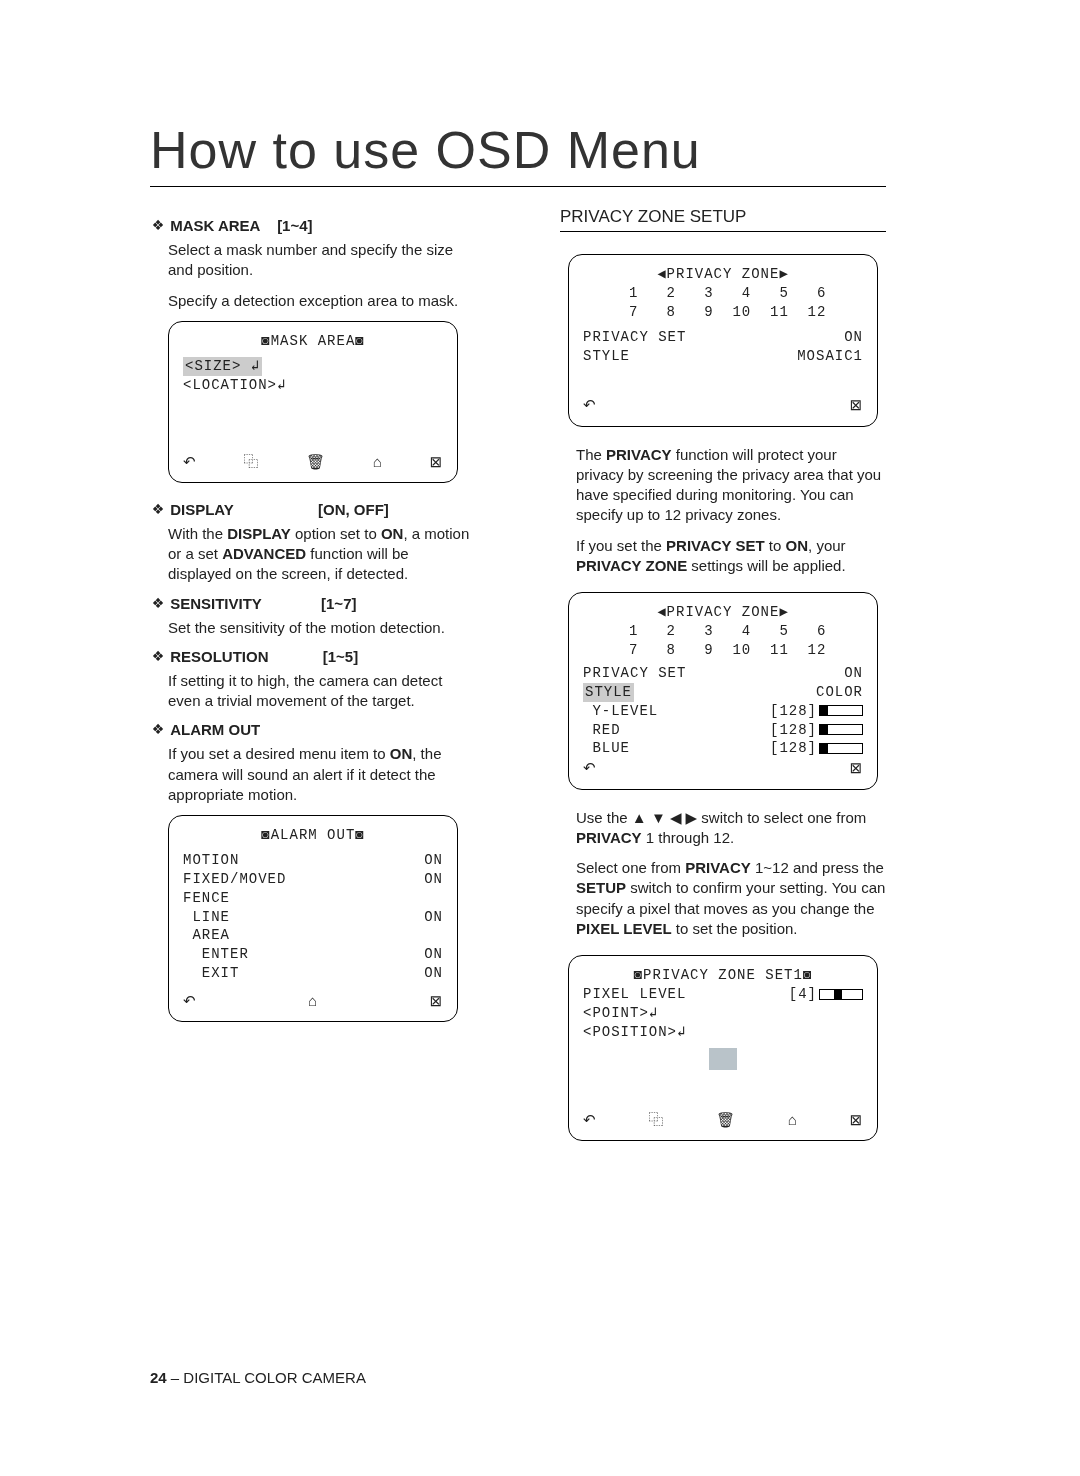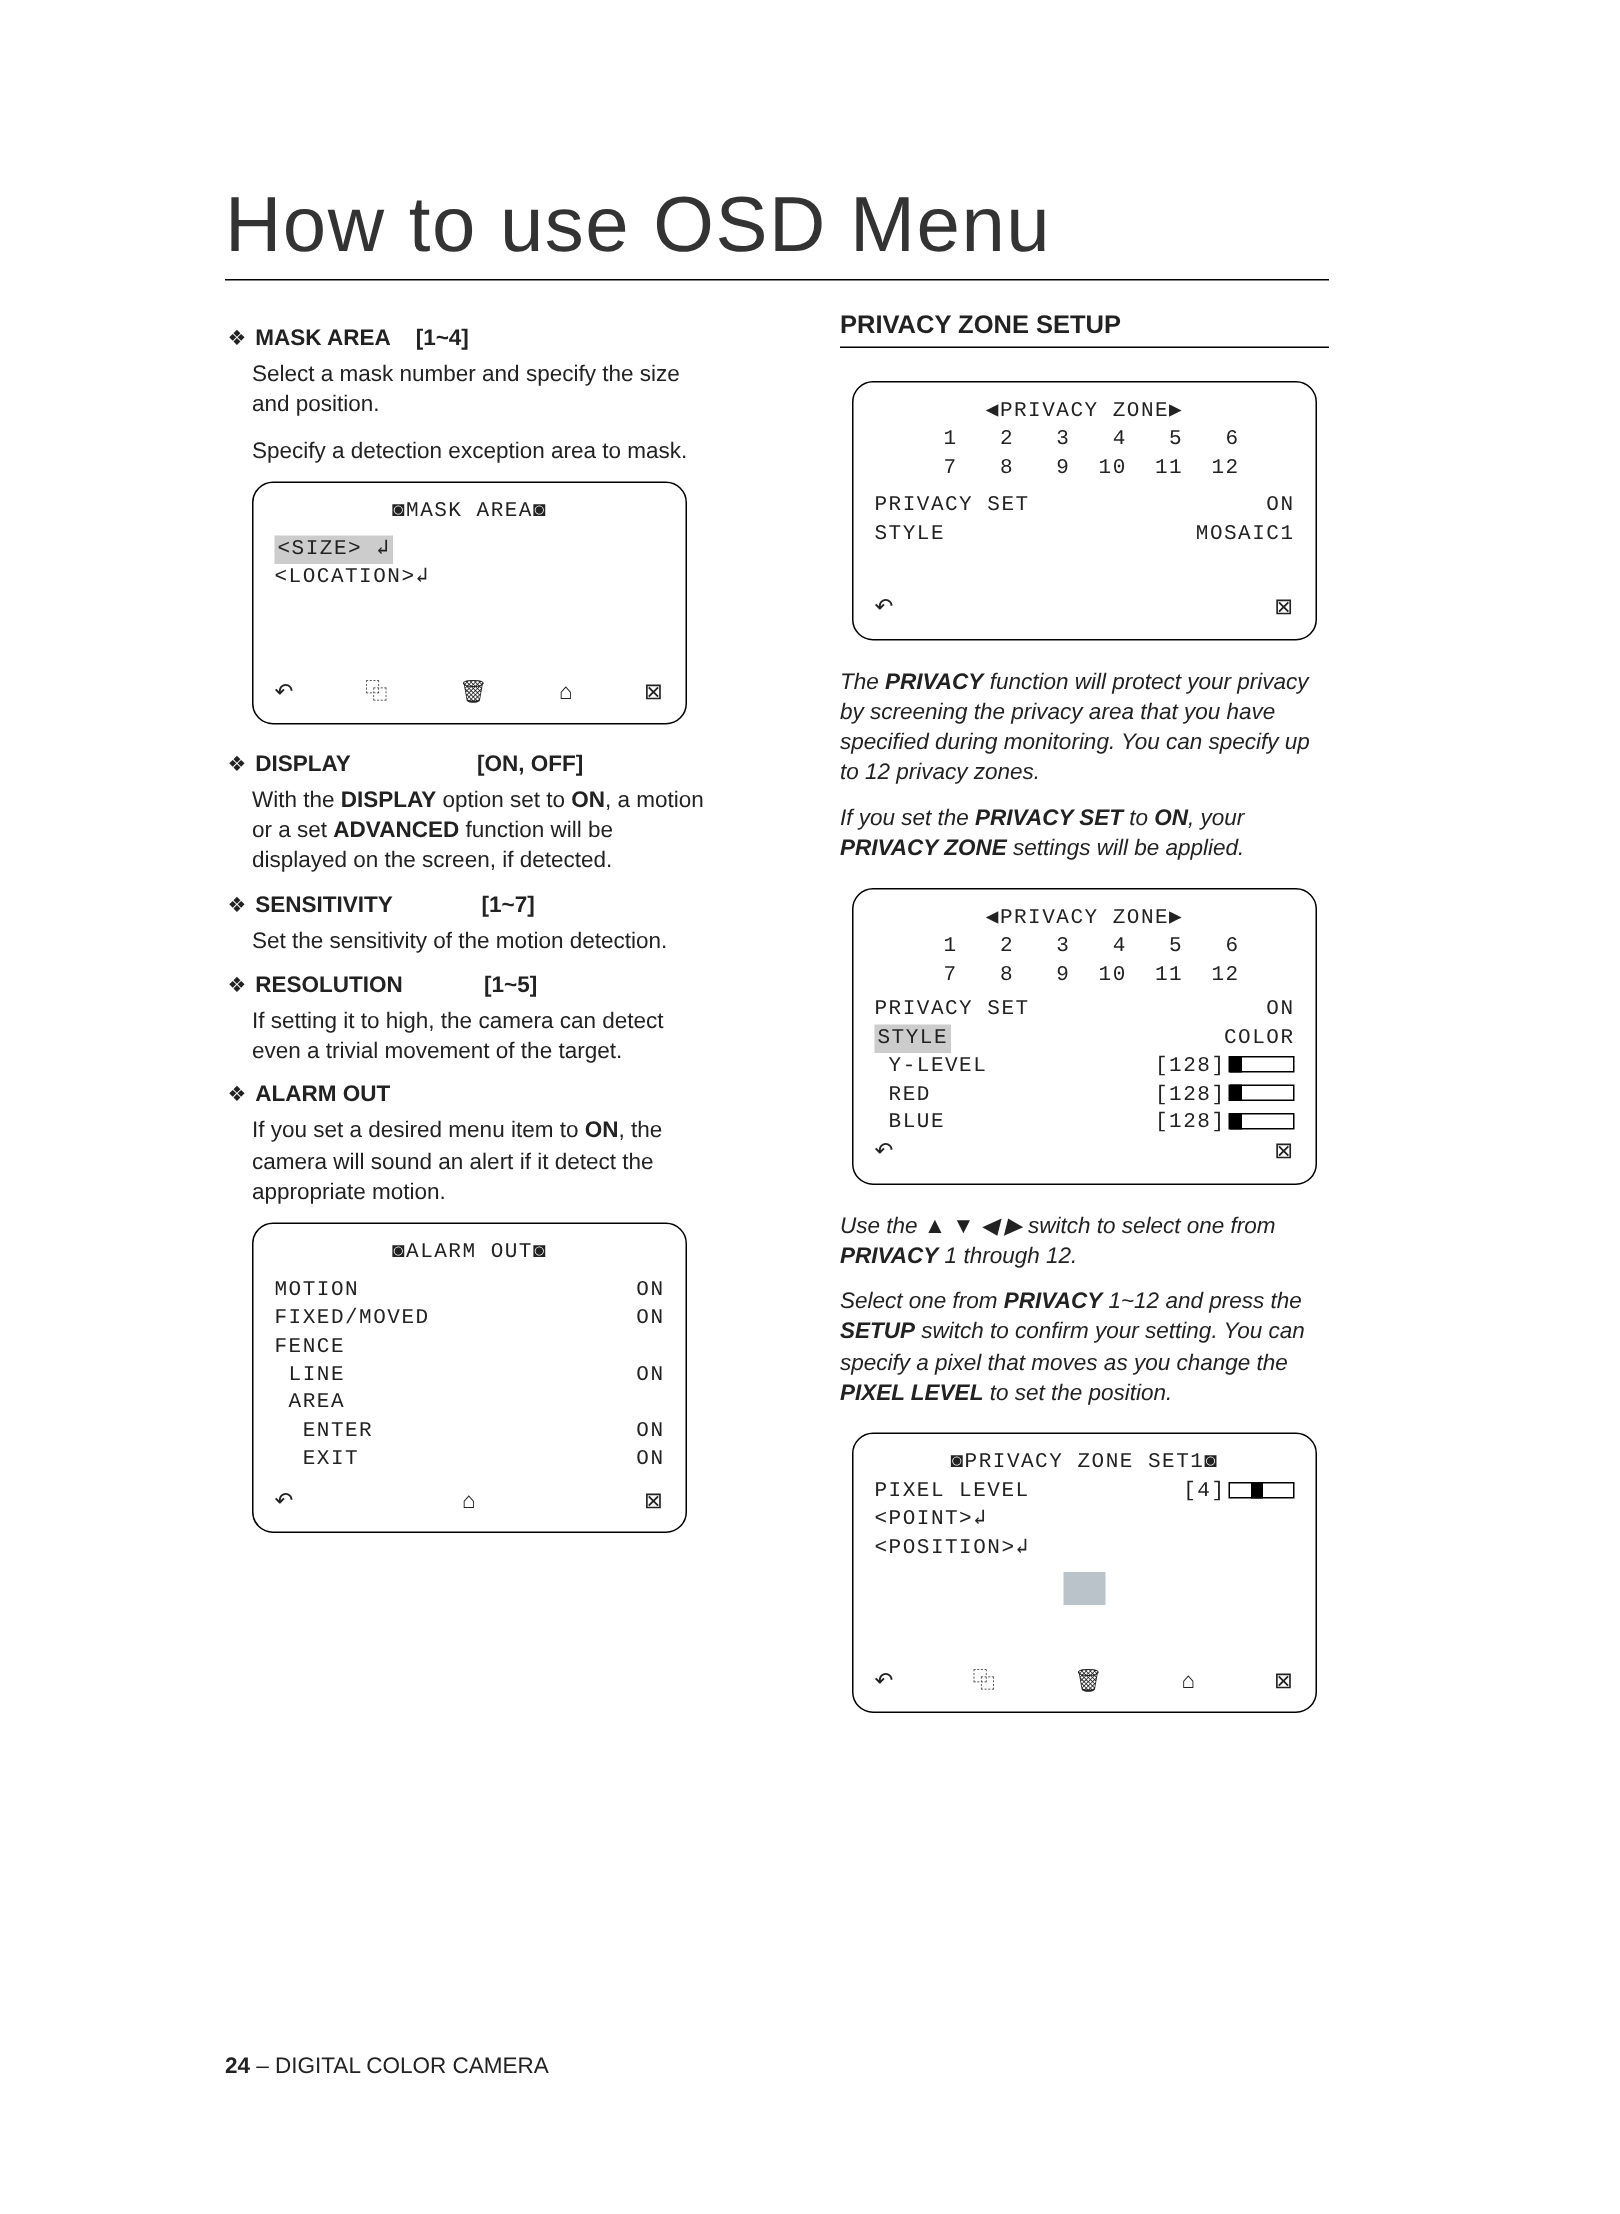--- a/index.html
+++ b/index.html
@@ -51,24 +51,23 @@
     font-weight: bold;
     font-size: 15px;
     display: inline-block;
   }
   .body-text {
     margin: 0 0 10px 18px;
     font-size: 15px;
     line-height: 1.35;
   }
   .body-text2 {
-    margin: 0 0 10px 0;
+    margin: 0 0 10px 16px;
     font-size: 15px;
     line-height: 1.35;
-    font-style: italic;
   }
   .osd-box {
     border: 1.5px solid #000;
     border-radius: 14px;
     padding: 10px 14px 10px 14px;
     margin: 8px 0 18px 18px;
     width: 260px;
     font-family: "Courier New", monospace;
     font-size: 14px;
     letter-spacing: 1px;
@@ -87,21 +86,21 @@
     white-space: pre;
   }
   .osd-box .osd-nav {
     display: flex;
     justify-content: space-between;
     margin-top: auto;
     font-size: 15px;
     font-family: Arial, sans-serif;
   }
   .section-title {
-    font-weight: bold;
+    font-weight: normal;
     font-size: 17px;
     border-bottom: 1.5px solid #000;
     padding-bottom: 4px;
     margin: 0 0 22px 0;
   }
   .osd-box-r {
     border: 1.5px solid #000;
     border-radius: 14px;
     padding: 10px 14px 10px 14px;
     margin: 16px auto 18px auto;

